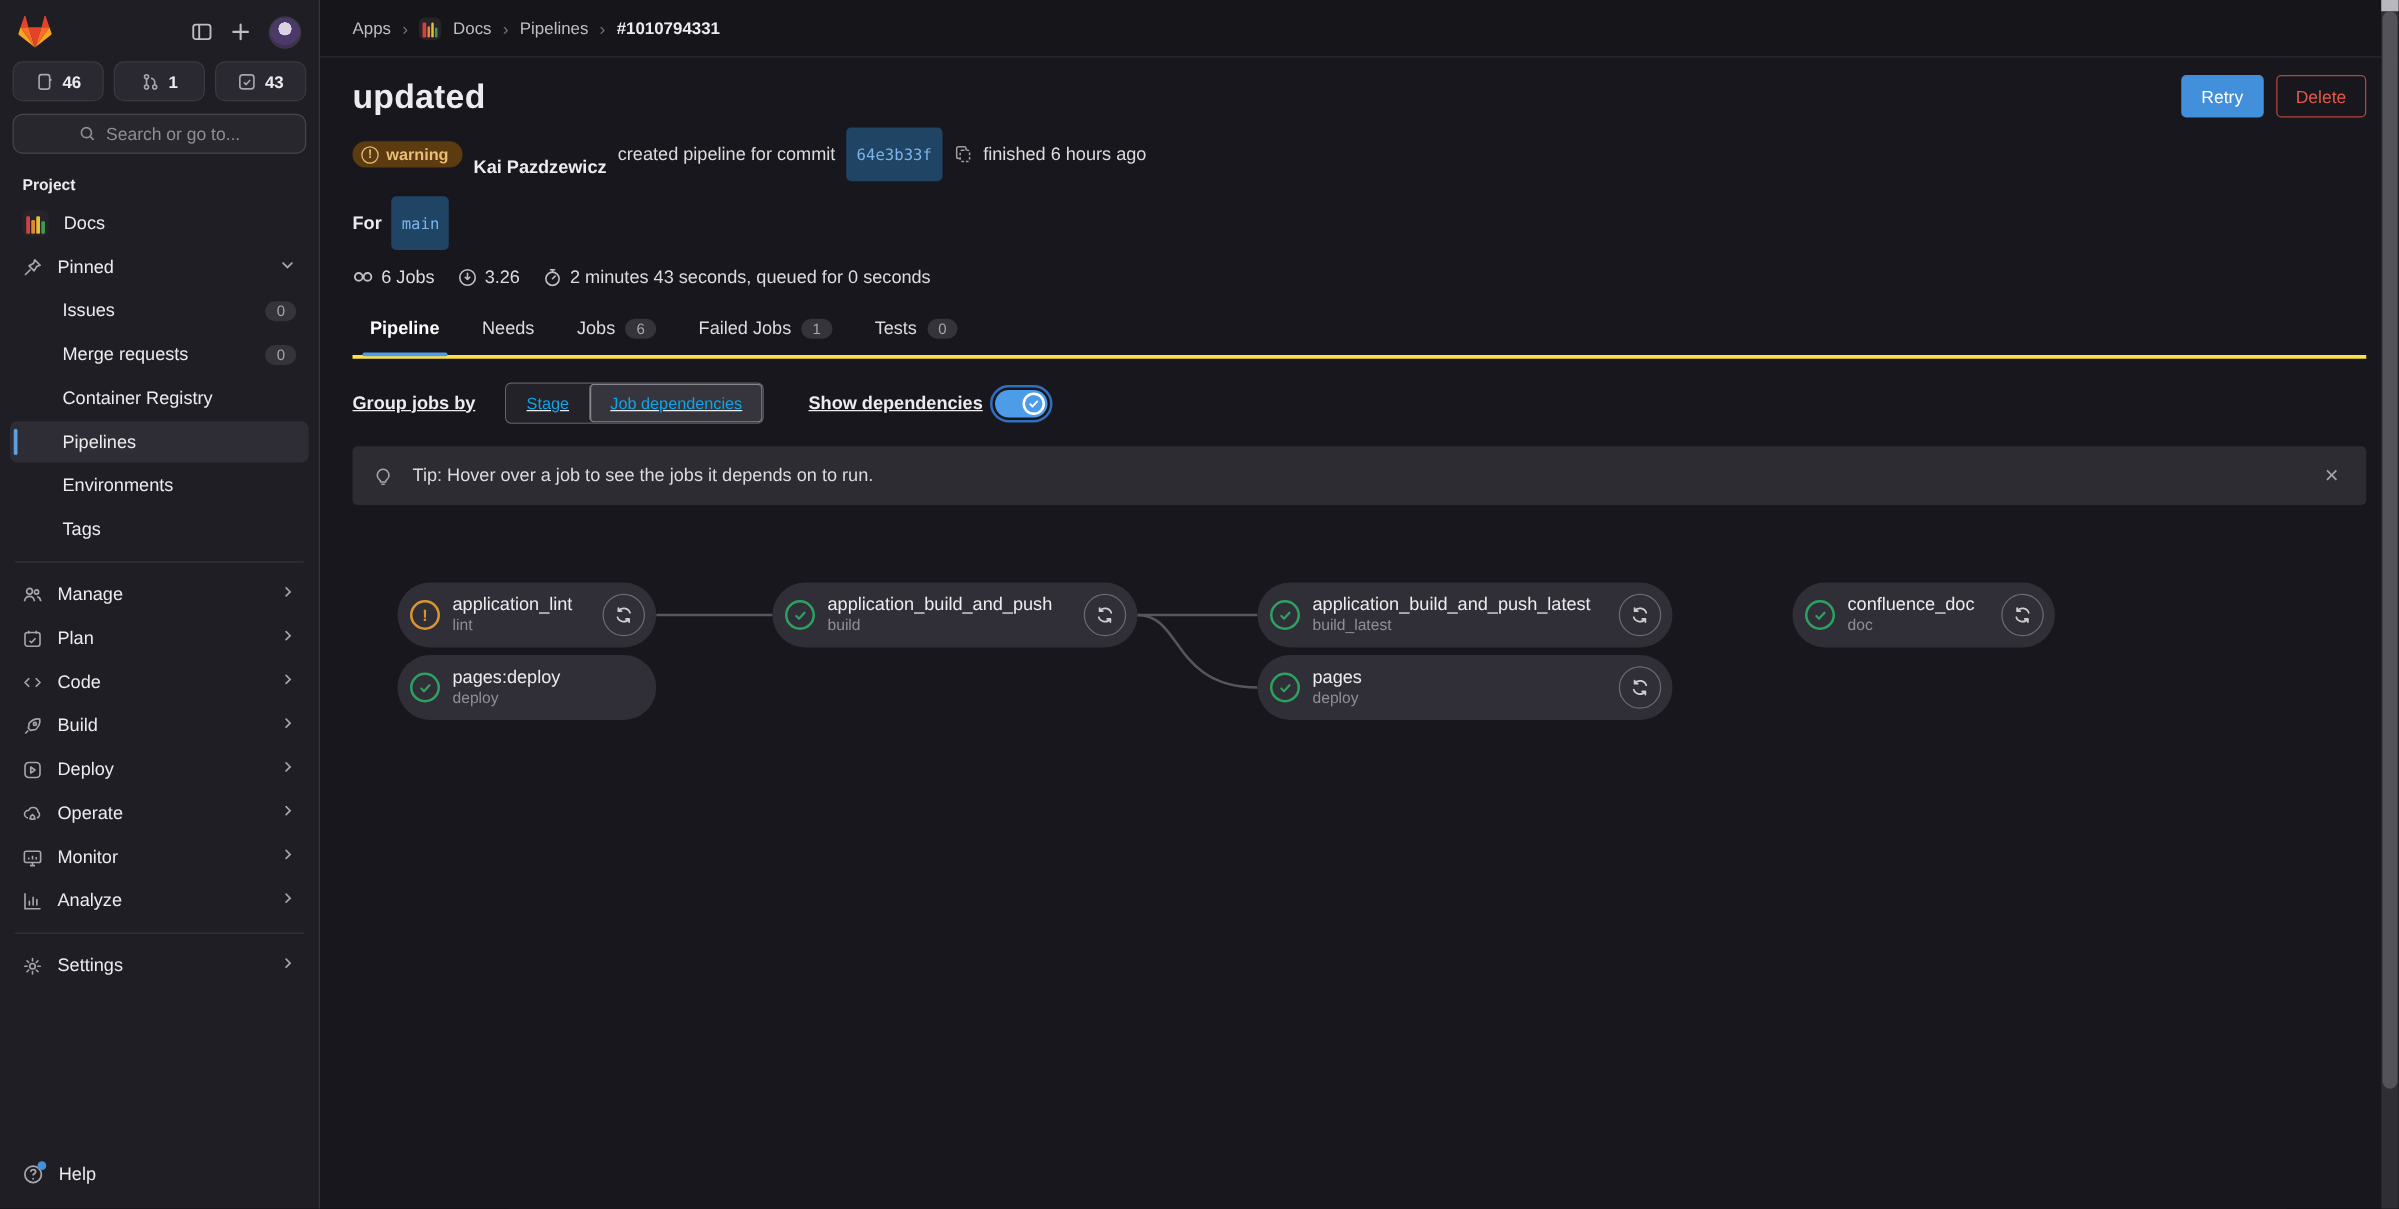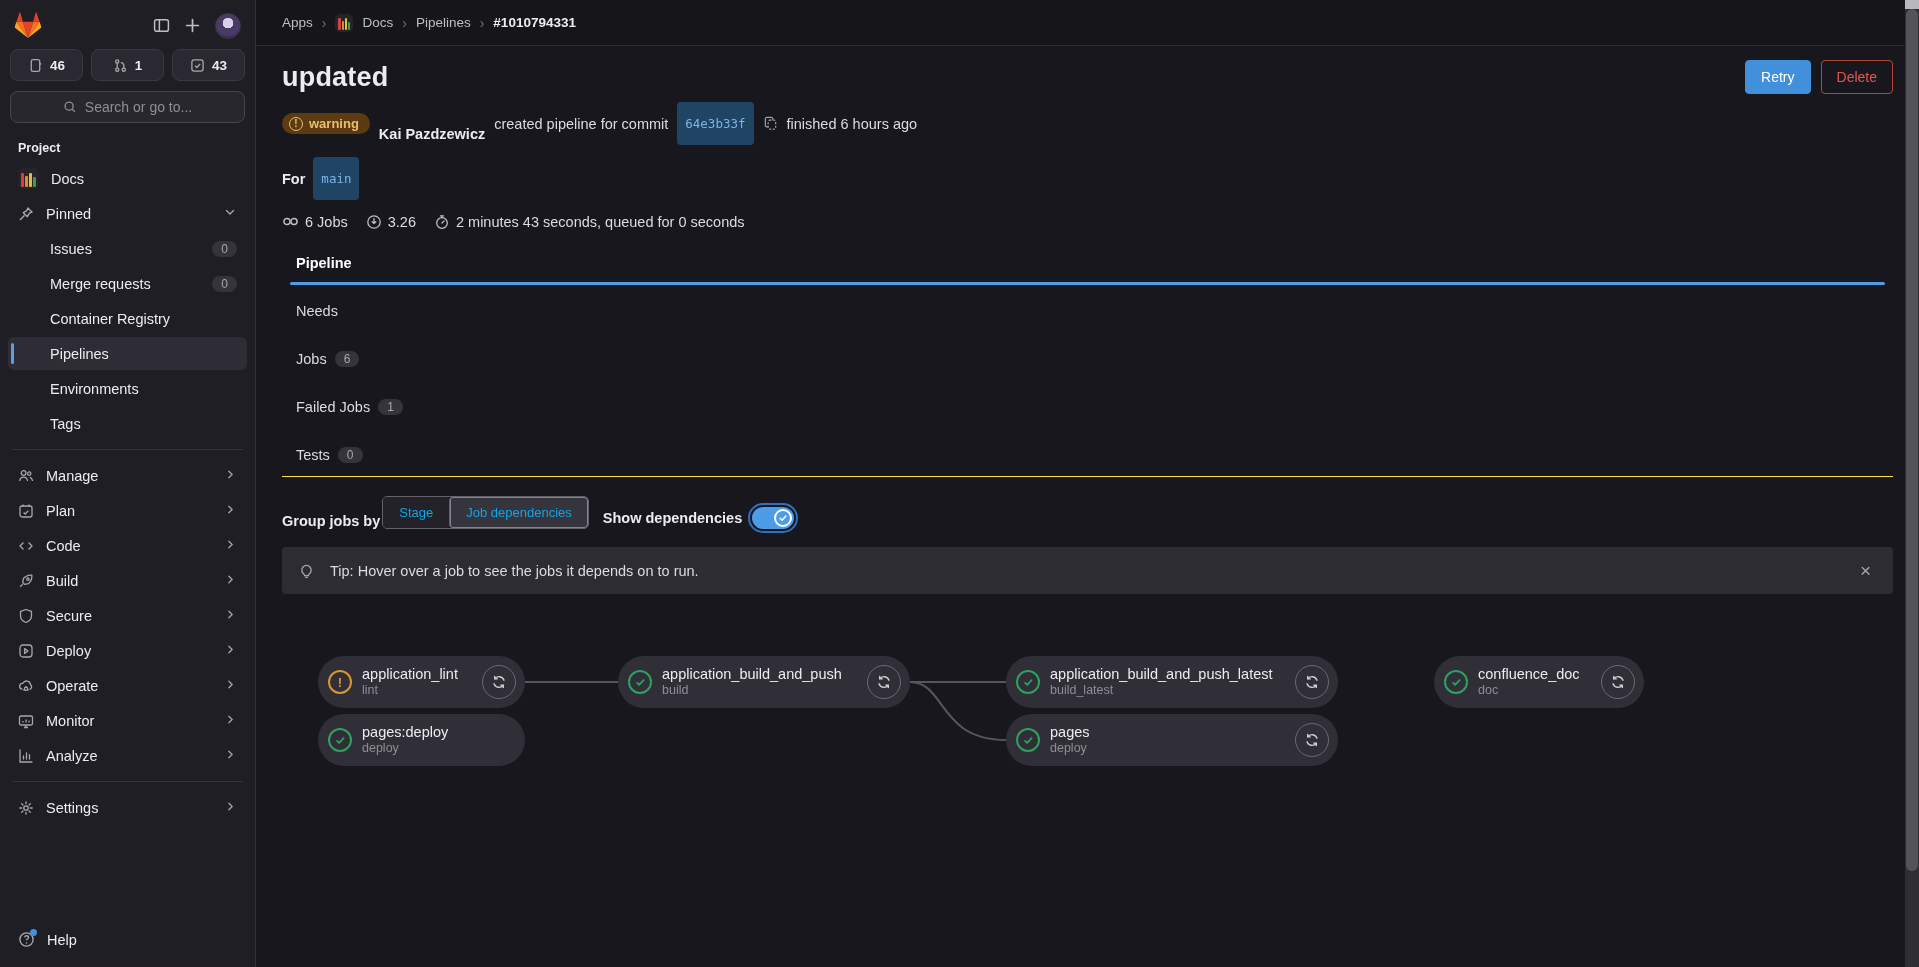--- a/index.html
+++ b/index.html
@@ -101,30 +101,30 @@
     color:#7cb3ea; border-radius:4px; padding:14px 8px; cursor:pointer;
   }
   .copy-icon { color:#9e9ea3; display:inline-flex; cursor:pointer; }
 
   .for-row { display:flex; align-items:center; gap:8px; margin-top:12px; }
   .stats-row { display:flex; align-items:center; gap:8px; margin-top:13px; color:#dcdcde; }
   .stat { display:flex; align-items:center; gap:6px; margin-right:10px; }
   .stat svg { color:#bfbfc3; }
 
   
-  .tabs { display:flex; gap:6px; margin-top:12px; border-bottom:1px solid #fde047; padding:0;flex-direction:column; }
+  .tabs { display:flex; gap:6px; margin-top:12px; border-bottom:3px solid #fde047; padding:0; }
   .tab { display:flex; align-items:center; gap:8px; padding:13px 14px; color:#dcdcde;
     cursor:pointer; position:relative; font-size:14.5px; }
   .tab.active { color:#fff; font-weight:700; }
   .tab.active::after { content:""; position:absolute; left:8px; right:8px; bottom:-1px;
     height:3px; background:#4f9ce8; border-radius:2px; }
   .tab .count-pill { margin-left:0; }
 
   
-  .controls-row { display:flex; align-items:flex-end; gap:2px; padding:19px 0 4px; }
+  .controls-row { display:flex; align-items:center; gap:24px; padding:19px 0 4px;text-decoration:underline; }
   .bold-label { font-weight:700; }
   .seg-group { display:inline-flex; border:1px solid #63626a; border-radius:5px; overflow:hidden; }
   .seg-btn { padding:8px 16px; background:#232229; color:#0ea5e9; font-size:13px; cursor:pointer;
     border:0; border-left:1px solid #63626a; font-family:inherit; }
   .seg-btn:first-child { border-left:0; }
   .seg-btn.selected { background:#36353d; box-shadow:inset 0 0 0 1px #85848b; border-radius:4px; }
   .toggle-wrap { display:flex; align-items:center; gap:10px; margin-left:12px; }
   .toggle {
     width:42px; height:22px; border-radius:12px; background:#4d9ce8; position:relative; cursor:pointer;
     outline:2px solid #2f6fbe; outline-offset:2px;
@@ -321,29 +321,20 @@
           <circle cx="9.9" cy="6.1" r="1.2"></circle>
           <path d="M4.6 11.4 2.2 13.8"></path>
         </svg>
       <span>Build</span>
       <span class="chev"><svg width="13" height="13" viewBox="0 0 16 16" fill="none" stroke="currentColor" stroke-width="1.6" stroke-linecap="round">
             <path d="m6 4 4 4-4 4"></path>
           </svg></span>
     </div>
     <div class="nav-item">
       <svg width="16" height="16" viewBox="0 0 16 16" fill="none" stroke="currentColor" stroke-width="1.3" stroke-linejoin="round">
-          <path d="M8 1.5 13.5 3.4v4.3c0 3.5-2.3 5.6-5.5 6.8-3.2-1.2-5.5-3.3-5.5-6.8V3.4z"></path>
-        </svg>
-      <span>Secure</span>
-      <span class="chev"><svg width="13" height="13" viewBox="0 0 16 16" fill="none" stroke="currentColor" stroke-width="1.6" stroke-linecap="round">
-            <path d="m6 4 4 4-4 4"></path>
-          </svg></span>
-    </div>
-    <div class="nav-item">
-      <svg width="16" height="16" viewBox="0 0 16 16" fill="none" stroke="currentColor" stroke-width="1.3" stroke-linejoin="round">
           <rect x="2" y="2" width="12" height="12" rx="3"></rect>
           <path d="M6.6 5.6 10 8l-3.4 2.4z"></path>
         </svg>
       <span>Deploy</span>
       <span class="chev"><svg width="13" height="13" viewBox="0 0 16 16" fill="none" stroke="currentColor" stroke-width="1.6" stroke-linecap="round">
             <path d="m6 4 4 4-4 4"></path>
           </svg></span>
     </div>
     <div class="nav-item">
       <svg width="16" height="16" viewBox="0 0 16 16" fill="none" stroke="currentColor" stroke-width="1.3" stroke-linejoin="round">

